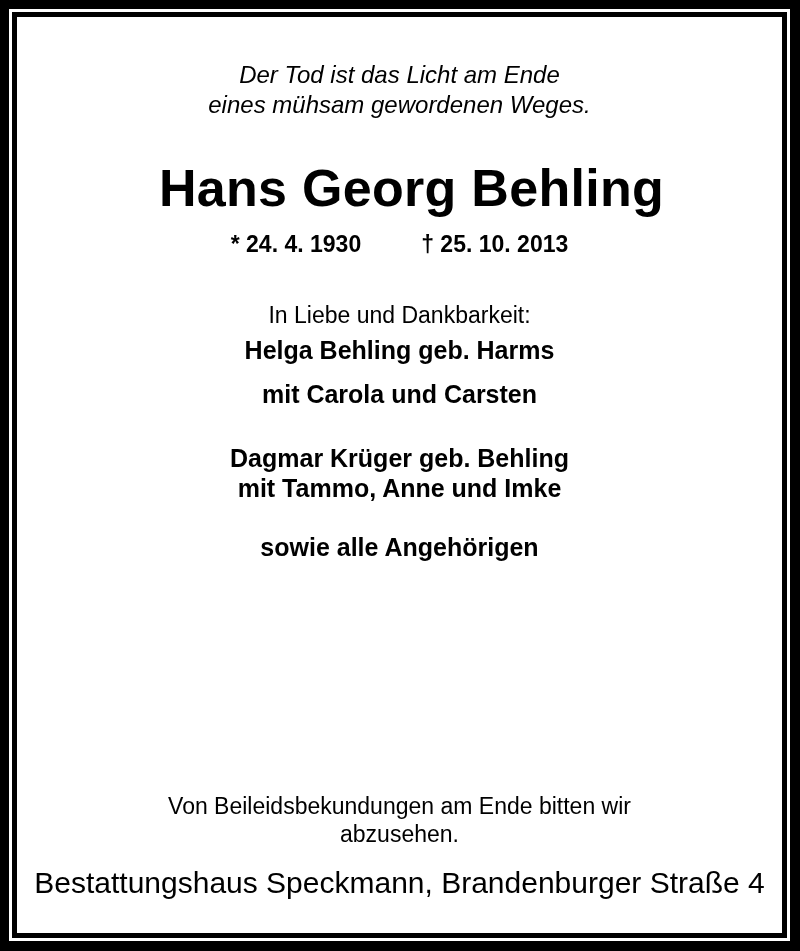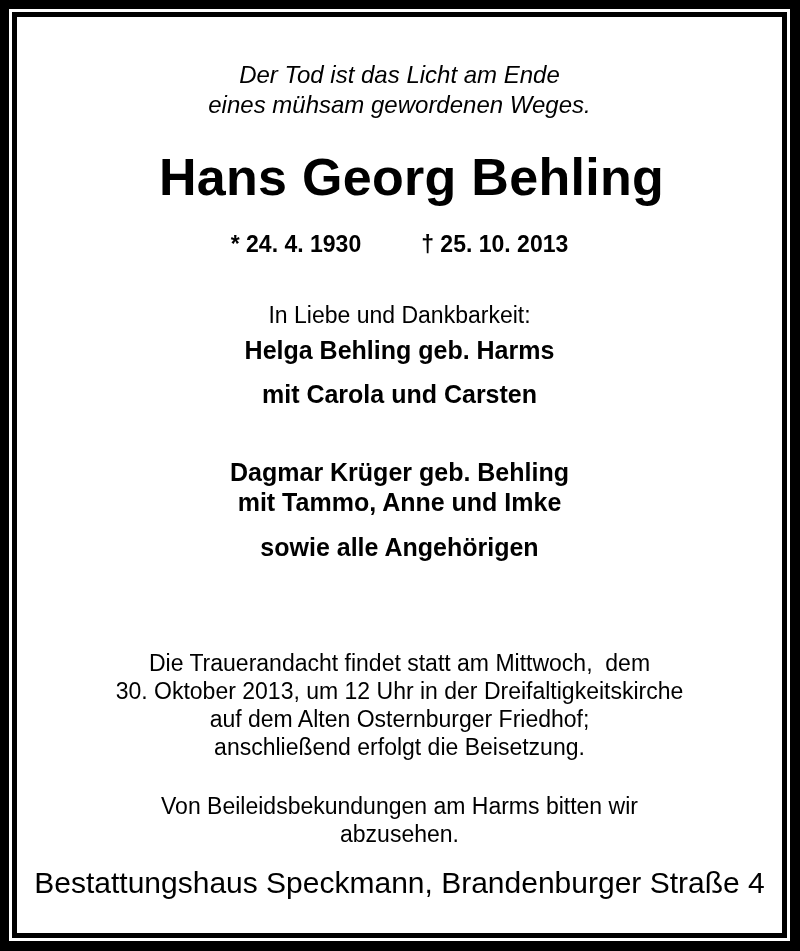--- a/index.html
+++ b/index.html
@@ -3,29 +3,29 @@
 <meta charset="utf-8">
 <style>
   html, body { margin: 0; padding: 0; }
   body { width: 800px; height: 951px; background: #000; position: relative; overflow: hidden; }
   .outer { position: absolute; left: 9px; top: 9px; right: 10px; bottom: 10px; background: #fff; }
   .inner { position: absolute; left: 3px; top: 3px; right: 3px; bottom: 3px; background: #000; padding-left: 32px; }
   .content { position: absolute; left: 5px; top: 5px; right: 5px; bottom: 5px; background: #fff;
     font-family: "Liberation Sans", sans-serif; color: #000; text-align: center; }
   .block { position: absolute; left: 0; right: 0; }
   .motto { top: 43px; font-style: italic; font-size: 24px; line-height: 30px; }
-  .name { top: 130px; font-weight: bold; font-size: 52px; line-height: 60px; letter-spacing: 0.3px; margin-left: 24px; }
+  .name { top: 141px; font-weight: bold; font-size: 52px; line-height: 60px; letter-spacing: 0.3px; margin-left: 24px; }
   .dates { top: 213px; font-weight: bold; font-size: 23px; line-height: 28px; }
   .dates span { display: inline-block; }
   .dates .gap { width: 60px; }
   .thanks { top: 284px; font-size: 23px; line-height: 28px; }
   .fam { font-weight: bold; font-size: 25px; line-height: 30px; }
   .f1 { top: 318px; }
   .f2 { top: 362px; }
-  .f3 { top: 440px; }
+  .f3 { top: 426px; }
   .f4 { top: 515px; }
   .addr { top: 581px; font-size: 23px; line-height: 28px; }
   .service { top: 632px; font-size: 23px; line-height: 28px; }
   .condol { top: 775px; font-size: 23px; line-height: 28px; }
   .undertaker { top: 852px; font-size: 30px; line-height: 28px; }
   .line { display: block; white-space: pre; }
 </style>
 </head>
 <body>
 
@@ -54,29 +54,23 @@
       </div>
       <div class="block fam f3">
         <span class="line">Dagmar Krüger geb. Behling</span>
         <span class="line">mit Tammo, Anne und Imke</span>
       </div>
       <div class="block fam f4">
         <span class="line">sowie alle Angehörigen</span>
       </div>
 
 
-      <div class="block service">
-        <span class="line">Die Trauerandacht findet statt am Mittwoch,  dem</span>
-        <span class="line">30. Oktober 2013, um 12 Uhr in der Dreifaltigkeitskirche</span>
-        <span class="line">auf dem Alten Osternburger Friedhof;</span>
-        <span class="line">anschließend erfolgt die Beisetzung.</span>
-      </div>
 
       <div class="block condol">
-        <span class="line">Von Beileidsbekundungen am Harms bitten wir</span>
+        <span class="line">Von Beileidsbekundungen am Ende bitten wir</span>
         <span class="line">abzusehen.</span>
       </div>
 
       <div class="block undertaker">Bestattungshaus Speckmann, Brandenburger Straße 4</div>
 
     </div>
   </div>
 </div>
 
 </body></html>

